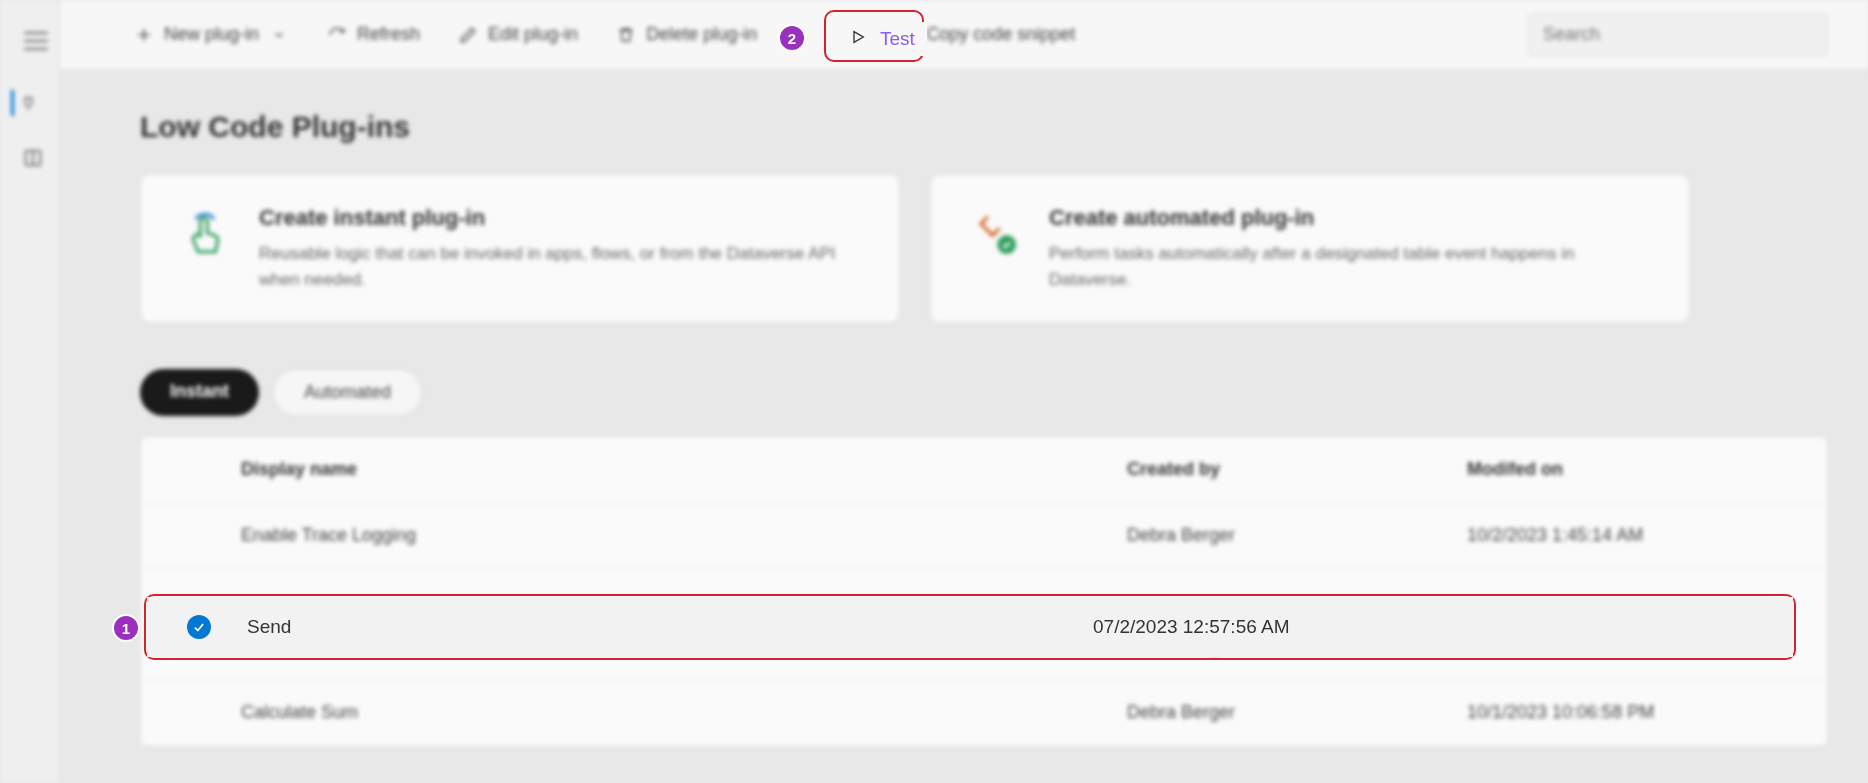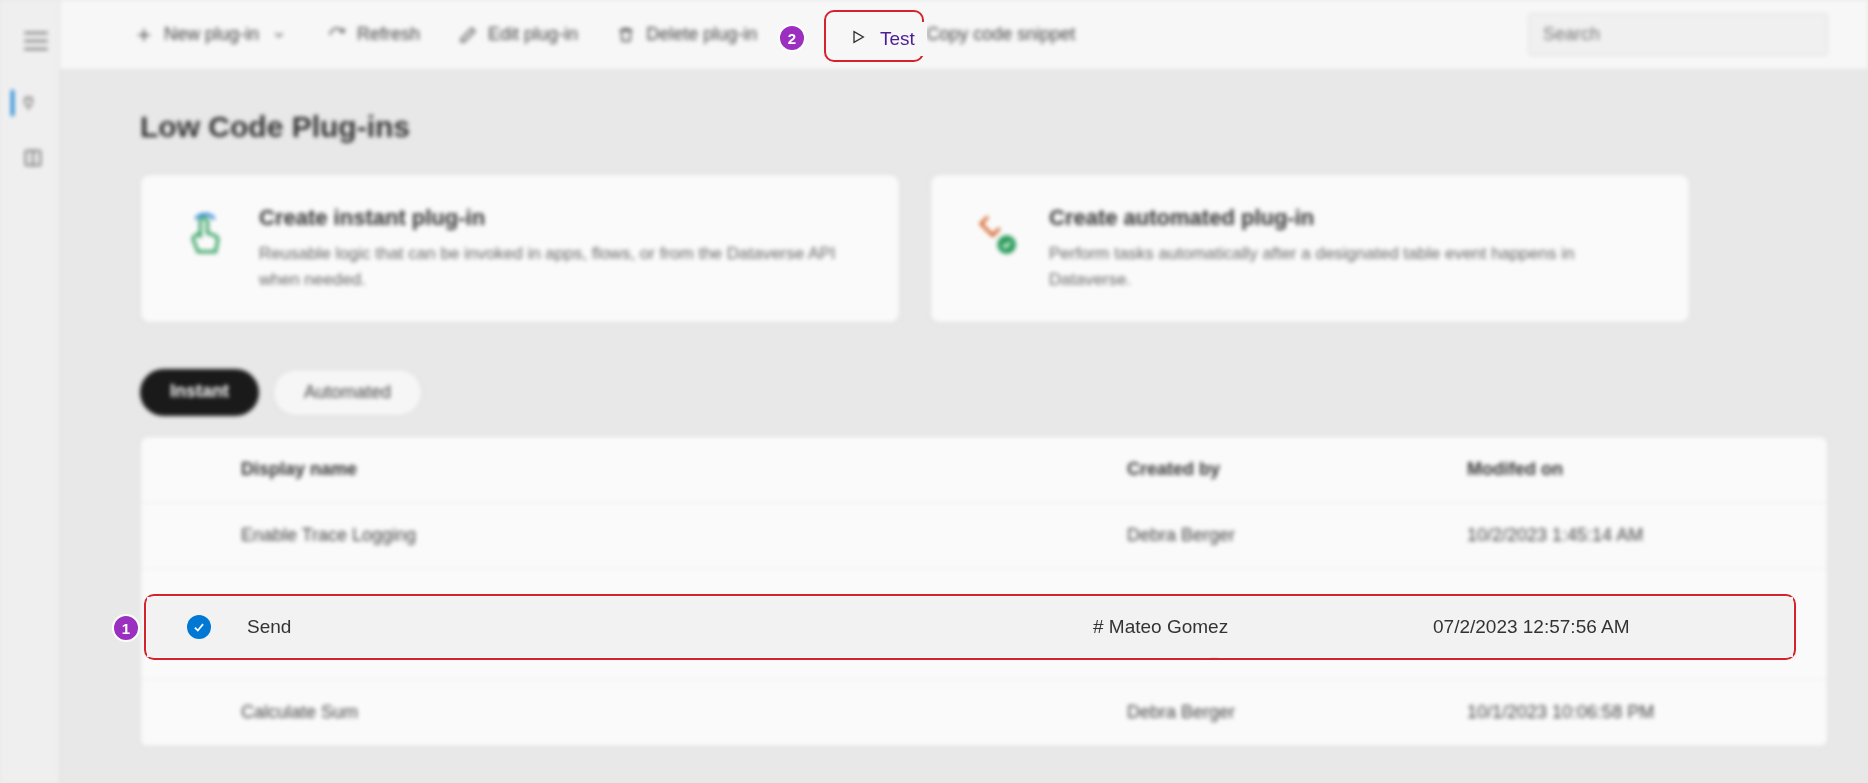--- a/index.html
+++ b/index.html
@@ -222,21 +222,21 @@
       border: 2.5px solid #d4232c;
       border-radius: 10px;
       z-index: 90;
     }
     .crisp-test {
       position: absolute;
       display: flex;
       align-items: center;
       gap: 14px;
       font-size: 19px;
-      color: #4c1d95;
+      color: #8b5cf6;
       z-index: 95;
       background: #f7f7f7;
       padding: 6px 12px;
     }
     .crisp-row {
       position: absolute;
       display: grid;
       grid-template-columns: 80px 1fr 340px 340px;
       align-items: center;
       font-size: 19px;
@@ -407,16 +407,15 @@
 <div class="badge" style="left:778px; top:24px;">2</div>
 
 <div class="red-box overlay" style="left:144px; top:594px; width:1652px; height:66px;"></div>
 <div class="crisp-row" style="left:147px; top:597px; width:1646px; height:60px;">
   <div class="check-circle">
     <svg width="14" height="14" viewBox="0 0 24 24" fill="none" stroke="white" stroke-width="3">
         <polyline points="5 13 10 18 19 7"></polyline>
       </svg>
   </div>
   <div>Send</div>
-  <div># Mateo Gomez</div>
   <div>07/2/2023 12:57:56 AM</div>
 </div>
 <div class="badge" style="left:112px; top:614px;">1</div>
 
 </body></html>

